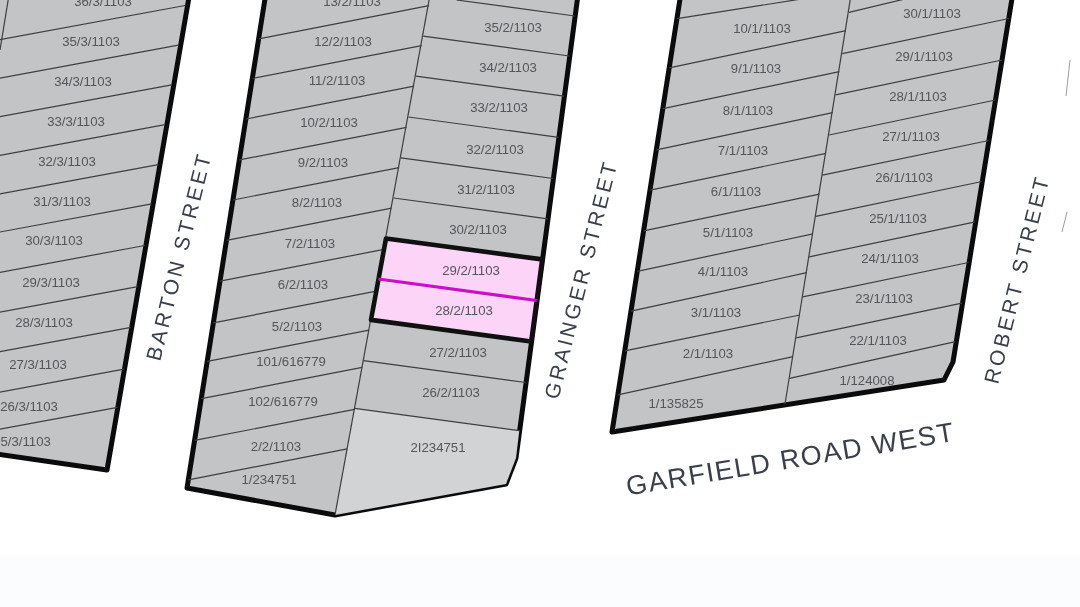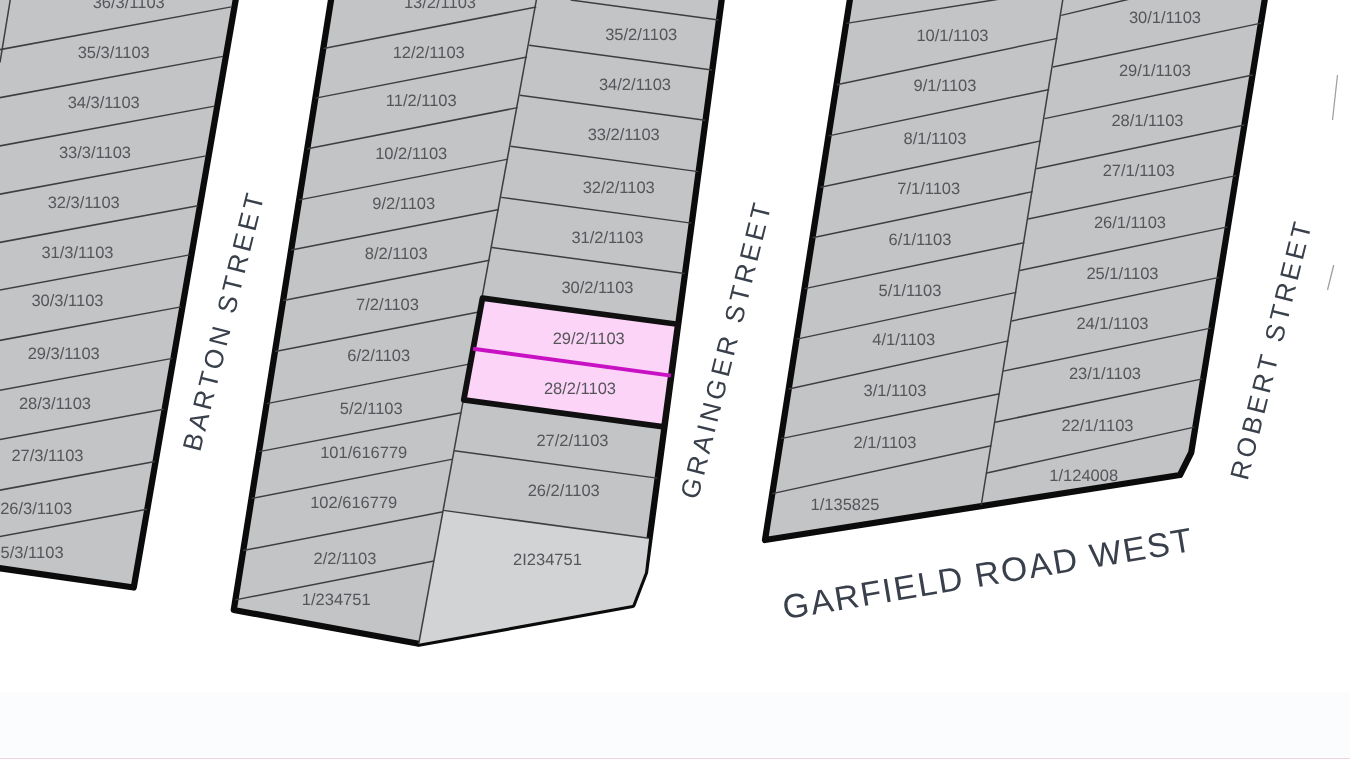--- a/index.html
+++ b/index.html
@@ -1,16 +1,16 @@
 <!DOCTYPE html>
 <html><head>
 <meta charset="utf-8">
 <style>
   html,body{margin:0;padding:0;background:#ffffff;}
-  .stage{width:1080px;height:607px;overflow:hidden;background:#be185d;}
+  .stage{width:1080px;height:607px;overflow:hidden;background:#0f766e;}
   svg{display:block;}
   .parcel-label{
     font-family:"Liberation Sans",sans-serif;
     font-size:13.2px;
     fill:#56565a;
     text-anchor:middle;
   }
   .street-label{
     font-family:"Liberation Sans",sans-serif;
     font-size:21px;

